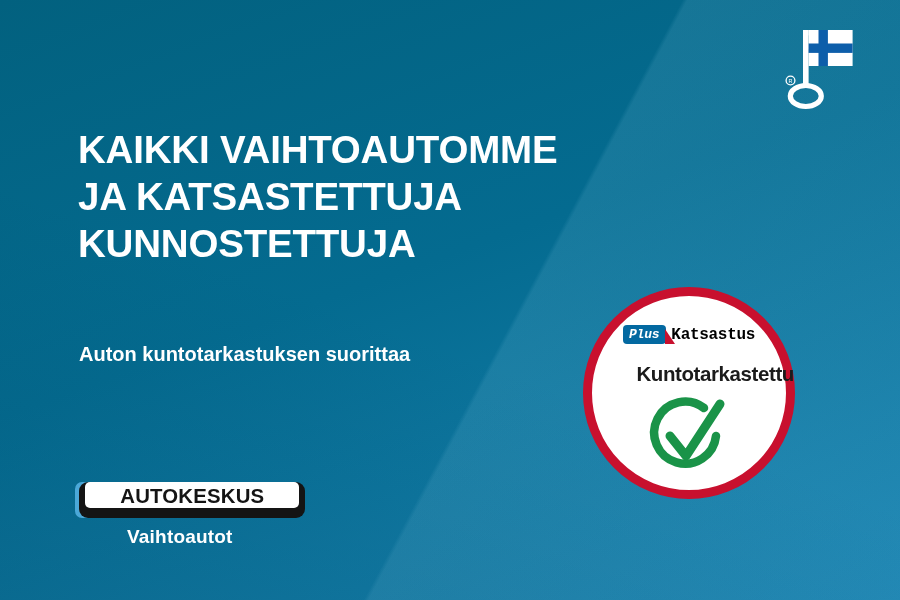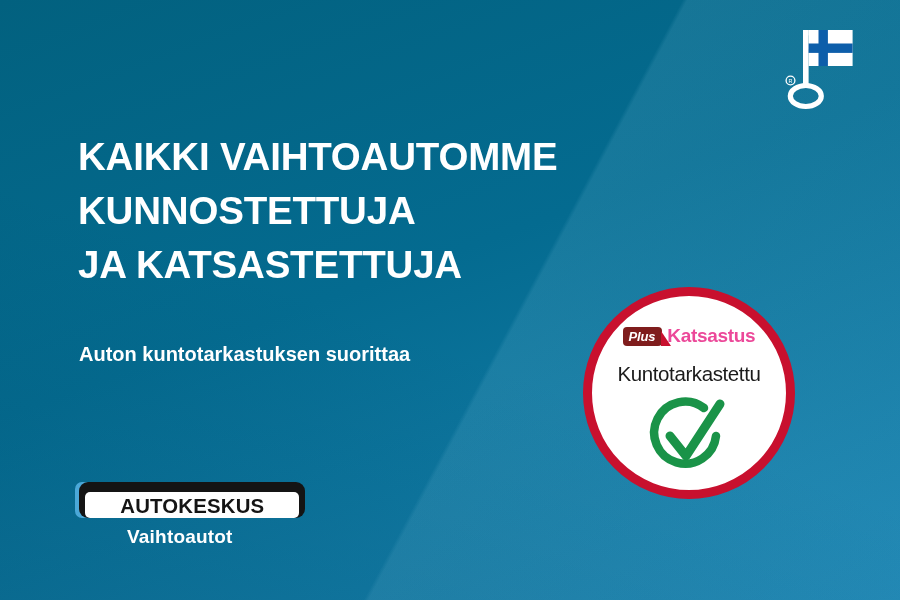--- a/index.html
+++ b/index.html
@@ -25,39 +25,39 @@
 
   
   .keyflag{position:absolute;left:782px;top:24px;width:96px;height:86px;}
 
   
   .headline{
     position:absolute;left:78px;top:126px;width:600px;
     color:#ffffff;font-weight:bold;font-size:38.5px;line-height:47px;
     letter-spacing:-0.2px;
   }
-  .headline .ln{display:block;white-space:nowrap;margin-top:7px;}
+  .headline .ln{display:block;white-space:nowrap;}
 
   
   .subtitle{
     position:absolute;left:79px;top:342px;width:420px;
     color:#ffffff;font-weight:bold;font-size:20px;line-height:25px;
   }
   .subtitle .ln{display:block;}
 
   
   .logo-wrap{position:absolute;left:75px;top:478px;width:240px;height:80px;}
   .plate-accent{
     position:absolute;left:0;top:4px;width:26px;height:36px;
     background:#4aa8d8;border-radius:7px 0 0 7px;
   }
   .plate{
     position:absolute;left:4px;top:4px;width:226px;height:36px;
     background:#141414;border-radius:9px;
-    display:flex;align-items:flex-end;justify-content:center;
+    display:flex;align-items:flex-start;justify-content:center;
   }
   .plate-inner{
     width:214px;height:26px;background:#ffffff;border-radius:5px;
     display:flex;align-items:center;justify-content:center;
   }
   .plate-text{
     color:#141414;font-weight:bold;font-size:21px;letter-spacing:0.2px;
     line-height:1;transform:scaleX(0.97);
   }
   .sublogo{
@@ -71,38 +71,39 @@
     border-radius:50%;
     background:#ffffff;
     border:9px solid #c8102e;
   }
   .badge-row{
     position:absolute;left:0;top:29px;width:100%;
     display:flex;align-items:center;justify-content:center;gap:5px;
   }
   .plus-mark{
     position:relative;
-    background:#7f1d1d;border-radius:4px;
+    background:#0369a1;border-radius:4px;
     padding:3px 7px 3px 6px;
+    font-family:Liberation Mono, monospace;
   }
   .plus-mark span{
     color:#ffffff;font-weight:bold;font-style:italic;font-size:13px;
     letter-spacing:-0.2px;line-height:1;display:block;
   }
   .plus-tail{
     position:absolute;right:-9px;bottom:0px;width:0;height:0;
     border-left:10px solid #c8102e;
     border-top:15px solid transparent;
   }
   .katsastus{
-    color:#ec4899;font-weight:bold;font-size:19px;letter-spacing:-0.3px;
+    color:#000000;font-weight:bold;font-size:16px;letter-spacing:-0.3px;font-family:Liberation Mono, monospace;
   }
   .badge-claim{
-    position:absolute;left:0;top:66px;width:100%;text-align:center;
-    color:#1b1b1b;font-weight:normal;font-size:20.5px;letter-spacing:-0.4px;
+    position:absolute;left:8px;top:66px;width:100%;text-align:right;
+    color:#1b1b1b;font-weight:bold;font-size:20.5px;letter-spacing:-0.4px;
   }
   .check-wrap{position:absolute;left:0;top:98px;width:100%;display:flex;justify-content:center;}
 </style>
 </head>
 <body>
 
 <div class="stage">
 
   <div class="wedge"></div>
   <div class="wedge2"></div>
@@ -121,22 +122,22 @@
       <rect x="26.6" y="19.5" width="44" height="9.4" fill="#0d5eaa"></rect>
       <rect x="36.5" y="6" width="9.4" height="36" fill="#0d5eaa"></rect>
 
       <circle cx="8.5" cy="56.5" r="4.4" fill="none" stroke="#ffffff" stroke-width="1.3"></circle>
       <text x="8.5" y="59.2" font-family="Liberation Sans, sans-serif" font-size="5.4" fill="#ffffff" text-anchor="middle">R</text>
     </svg>
   </div>
 
   <div class="headline">
     <span class="ln">KAIKKI VAIHTOAUTOMME</span>
+    <span class="ln">JA KATSASTETTUJA</span>
     <span class="ln">KUNNOSTETTUJA</span>
-    <span class="ln">JA KATSASTETTUJA</span>
   </div>
 
   <div class="subtitle">
     <span class="ln">Auton kuntotarkastuksen suorittaa</span>
   </div>
 
   <div class="logo-wrap">
     <div class="plate-accent"></div>
     <div class="plate">
       <div class="plate-inner">

